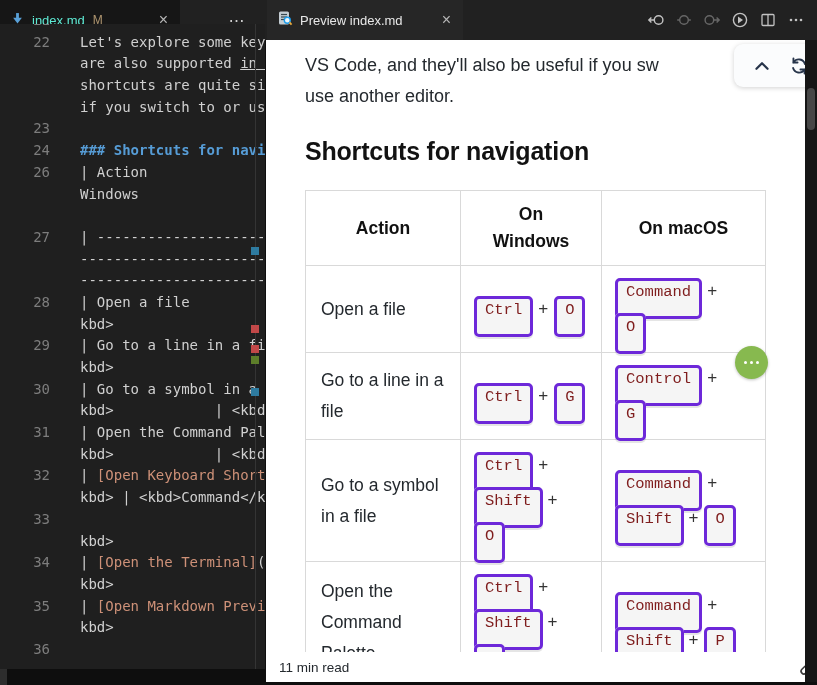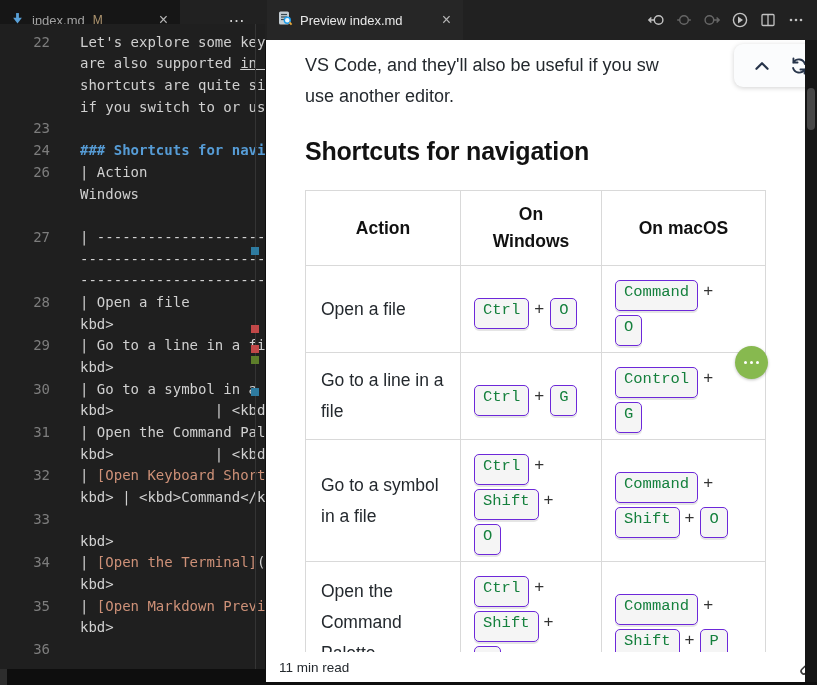--- a/index.html
+++ b/index.html
@@ -7,21 +7,21 @@
   body { background:#0e0e0e; font-family:"Liberation Sans",sans-serif; position:relative; }
 
   
   .tabstrip { position:absolute; top:0; height:40px; background:#212121; }
   #tabs-left { left:0; width:265px; }
   #tabs-right { left:265px; width:552px; }
   .tab { height:40px; display:flex; align-items:center; padding:0 10px; float:left; }
   #tab-index { background:#161616; width:180px; }
   #tab-preview { background:#262626; width:196px; margin-left:2px; }
   .tab-label { font-size:13px; margin-left:7px; white-space:nowrap; }
-  #tab-index .tab-label { color:#a3a3a3; }
+  #tab-index .tab-label { color:#5eead4; }
   #tab-preview .tab-label { color:#e8e8e8; }
   .git-badge { color:#e2c08d; opacity:.75; font-size:12px; margin-left:8px; }
   .tab-close { color:#b6b6b6; font-size:16px; margin-left:auto; padding:0 2px; cursor:pointer; line-height:1; }
   #tabs-overflow { position:absolute; left:220px; top:0; width:34px; height:40px; display:flex; align-items:center; justify-content:center; color:#cfcfcf; font-size:16px; letter-spacing:1px; }
   #nav-actions { position:absolute; right:12px; top:0; height:40px; display:flex; align-items:center; gap:10px; }
   .navic { width:18px; height:18px; color:#c2c2c2; }
   .navic.dim { color:#676767; }
   .navic svg { width:18px; height:18px; display:block; }
 
   
@@ -47,21 +47,21 @@
   .pline { font-size:18px; line-height:31px; color:#24292e; white-space:nowrap; }
   #pheading { margin-top:24px; font-size:25px; line-height:30px; font-weight:bold; color:#121212; letter-spacing:-.2px; }
 
   table { border-collapse:collapse; margin-top:24px; table-layout:fixed; width:460px; }
   th, td { border:1px solid #d9d9d9; vertical-align:middle; }
   th { font-size:17.5px; font-weight:bold; color:#111; text-align:center; padding:10px 6px; }
   th .hline { line-height:27px; }
   td.action { font-size:17.5px; color:#24292e; line-height:31px; padding:8px 15px; text-align:left; }
   td.keys { padding:8px 13px; }
   .keyline { line-height:33px; white-space:nowrap; }
-  kbd { font-family:"Liberation Mono",monospace; font-size:15.5px; background:#f5f5f5; border:1px solid #6d28d9; border-radius:5px; padding:2px 8px 9px; color:#15803d; box-shadow:0 2px 0 rgba(0,0,0,.10); }
+  kbd { font-family:"Liberation Mono",monospace; font-size:15.5px; background:#f5f5f5; border:3px solid #6d28d9; border-radius:5px; padding:2px 8px 15px; color:#7f1d1d; box-shadow:0 2px 0 rgba(0,0,0,.10); }
   .plus { font-size:17px; color:#333; margin:0 1px 0 5px; }
   .keyline kbd + .plus, .plus + kbd { margin-left:5px; }
 
   
   #ptoolbar { position:absolute; top:4px; right:0; width:130px; height:43px; background:#fbfcfd; border-radius:9px; box-shadow:0 1px 5px rgba(0,0,0,.18); display:flex; align-items:center; justify-content:space-evenly; }
   .tbic { width:20px; height:20px; color:#27344a; cursor:pointer; }
   .tbic svg { width:20px; height:20px; display:block; }
 
   
   #fab { position:absolute; left:469px; top:306px; width:33px; height:33px; border-radius:50%; background:#87b94f; box-shadow:0 1px 3px rgba(0,0,0,.25); display:flex; align-items:center; justify-content:center; gap:3px; cursor:pointer; }

